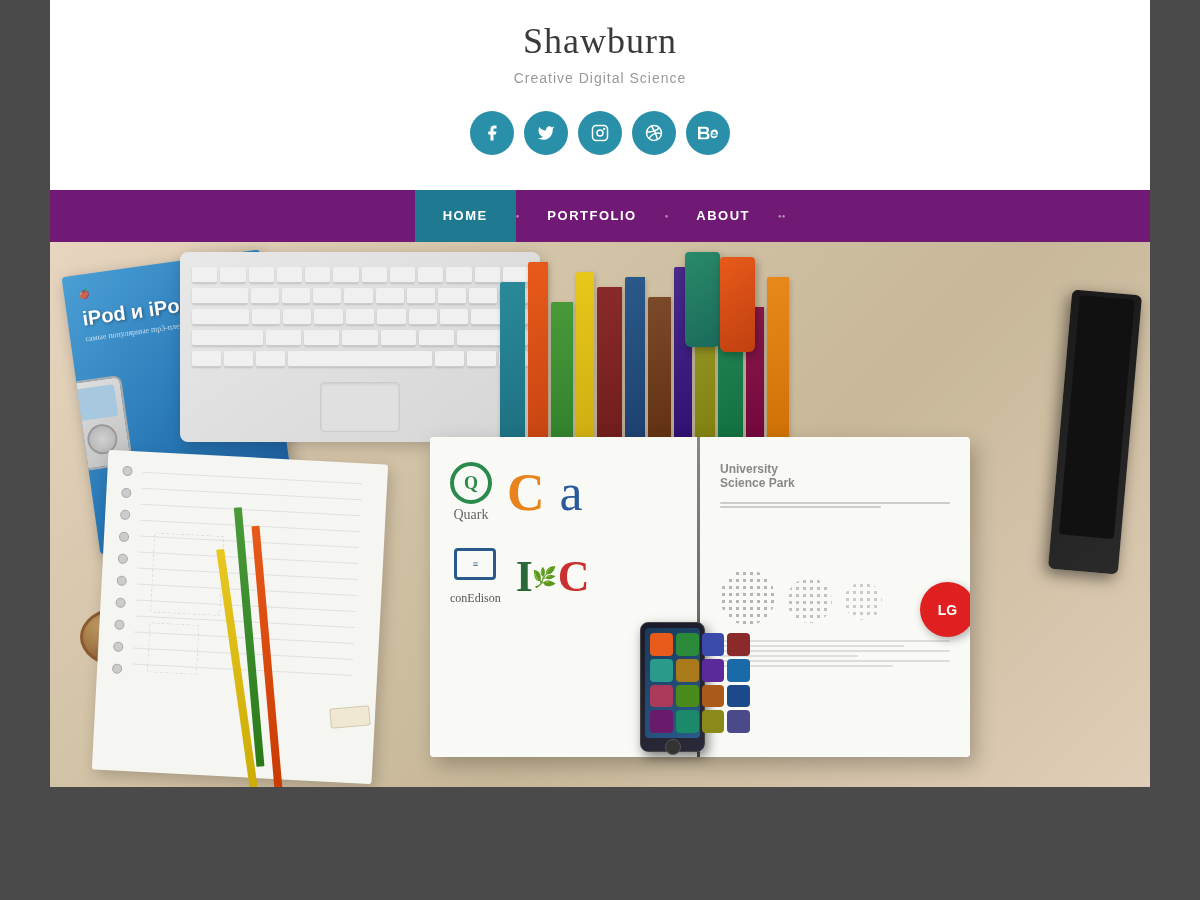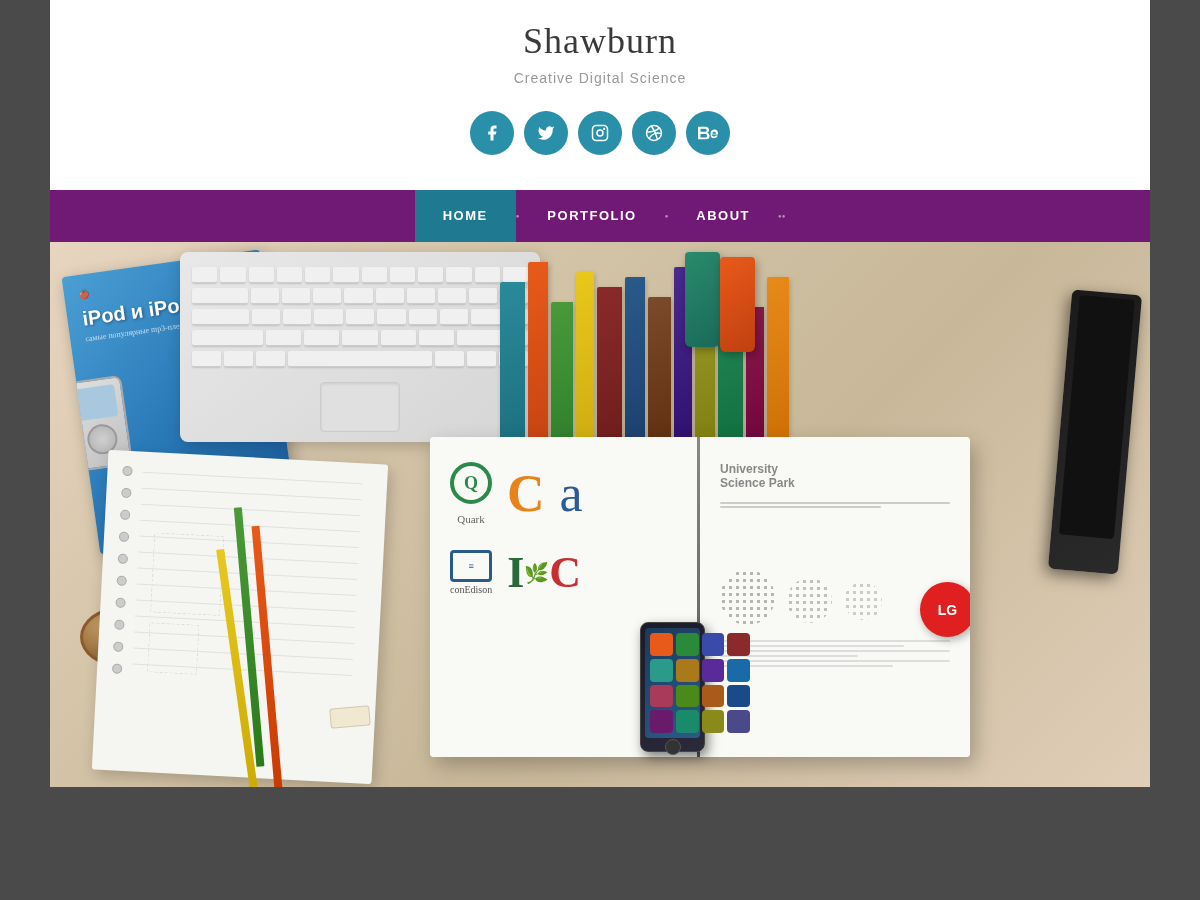--- a/index.html
+++ b/index.html
@@ -287,23 +287,23 @@
       border-radius: 50%;
       display: flex;
       align-items: center;
       justify-content: center;
       font-size: 18px;
       font-weight: bold;
       color: #2a8a4a;
     }
 
     .quark-label {
-      font-size: 11px;
+      font-size: 14px;
       color: #666;
-      margin-top: 9px;
+      margin-top: 3px;
     }
 
     .logo-ca-orange {
       font-family: Georgia, serif;
       font-size: 52px;
       font-weight: bold;
       color: #e8821a;
       line-height: 1;
     }
 
@@ -330,23 +330,23 @@
       width: 42px;
       height: 32px;
       border: 3px solid #2a5a8a;
       border-radius: 4px;
       display: flex;
       align-items: center;
       justify-content: center;
     }
 
     .conedison-label {
-      font-size: 10px;
+      font-size: 12px;
       color: #555;
-      margin-top: 2px;
+      margin-top: 11px;
     }
 
     
     .notebook {
       position: absolute;
       bottom: 10px;
       left: 50px;
       width: 280px;
       height: 320px;
       background: #f5f5f2;

